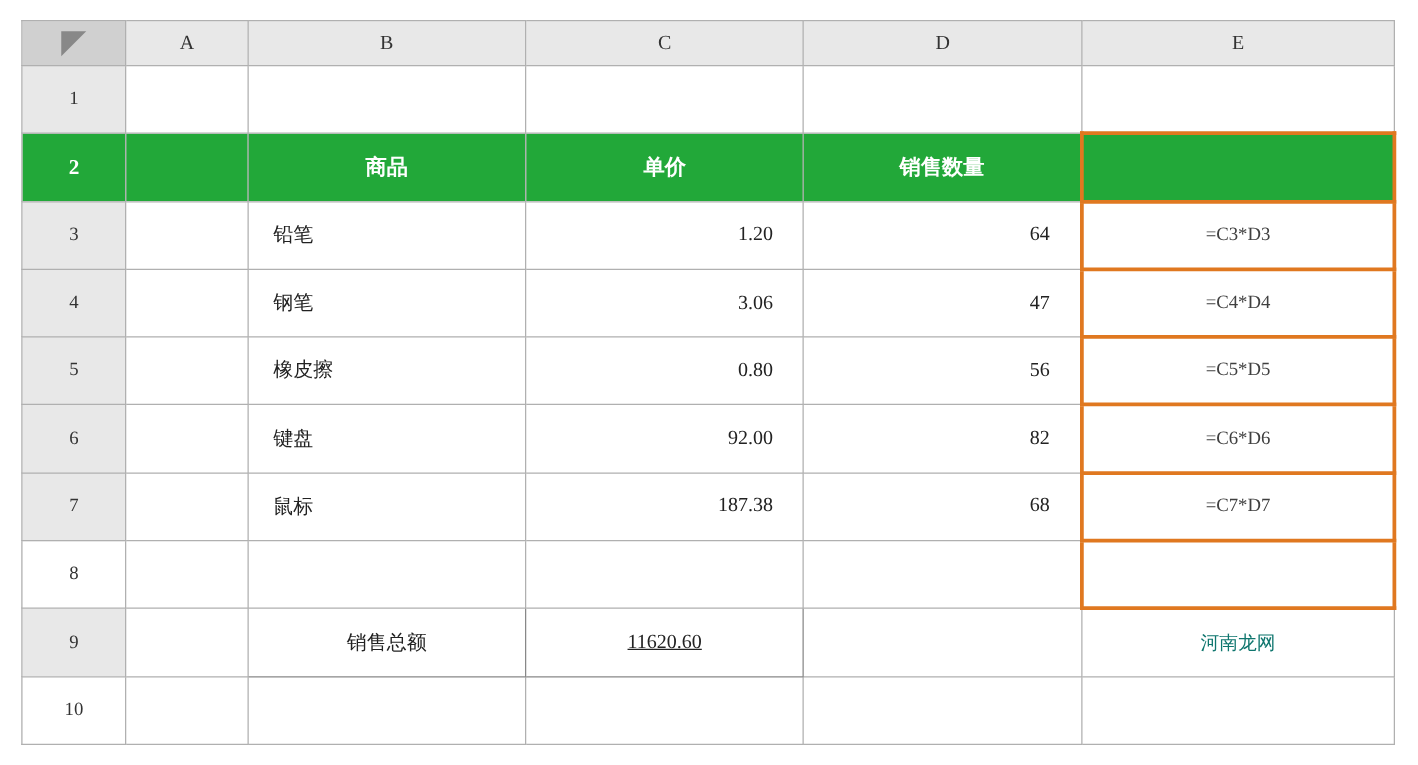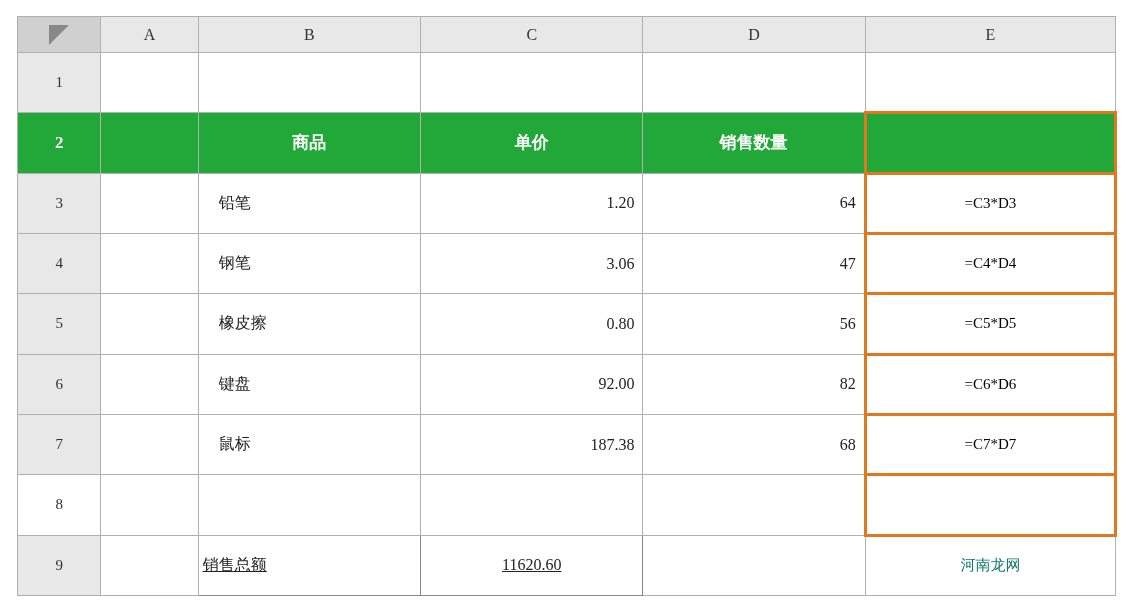--- a/index.html
+++ b/index.html
@@ -66,34 +66,34 @@
       font-size: 16px;
       color: #222;
       background: #ffffff;
     }
     .data-cell.left-align {
       text-align: left;
       padding-left: 20px;
     }
     .data-cell.right-align {
       text-align: right;
-      padding-right: 8px;
+      padding-right: 24px;
     }
     
     .header-row td {
       background: #22a839;
       color: #ffffff;
       font-weight: bold;
       font-size: 17px;
       height: 50px;
     }
     
     .e-col-highlight {
       border: 3px solid #e07820 !important;
-      color: #000000;
+      color: #404040;
       font-size: 15px;
       text-align: left;
       padding-left: 8px;
     }
     
     .empty-row td {
       height: 50px;
       background: #ffffff;
     }
     
@@ -214,20 +214,28 @@
       <td></td>
       <td></td>
       <td></td>
       <td></td>
       <td class="e-col-highlight"></td>
     </tr>
 
     <tr>
       <td class="col-row-num">9</td>
       <td class="summary-cell"></td>
-      <td class="summary-cell" style="border: 1px solid #888; text-align: left; text-decoration: underline;">销售总额</td>
+      <td class="summary-cell" style="border: 1px solid #888; text-align: center;">销售总额</td>
       <td class="summary-cell right-align" style="border: 1px solid #888; text-decoration: underline;">11620.60</td>
       <td class="summary-cell"></td>
       <td class="summary-cell watermark">河南龙网</td>
     </tr>
 
+    <tr class="empty-row">
+      <td class="col-row-num">10</td>
+      <td></td>
+      <td></td>
+      <td></td>
+      <td></td>
+      <td></td>
+    </tr>
   </tbody>
 </table>
 
 </body></html>

